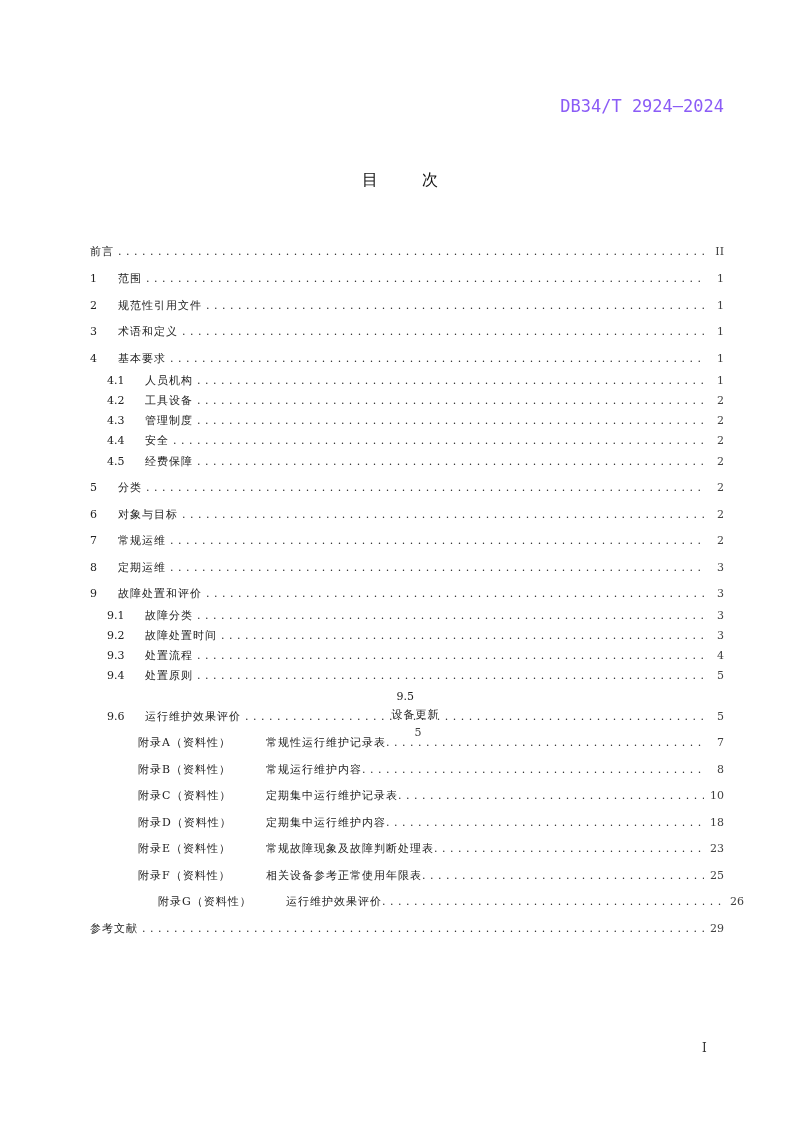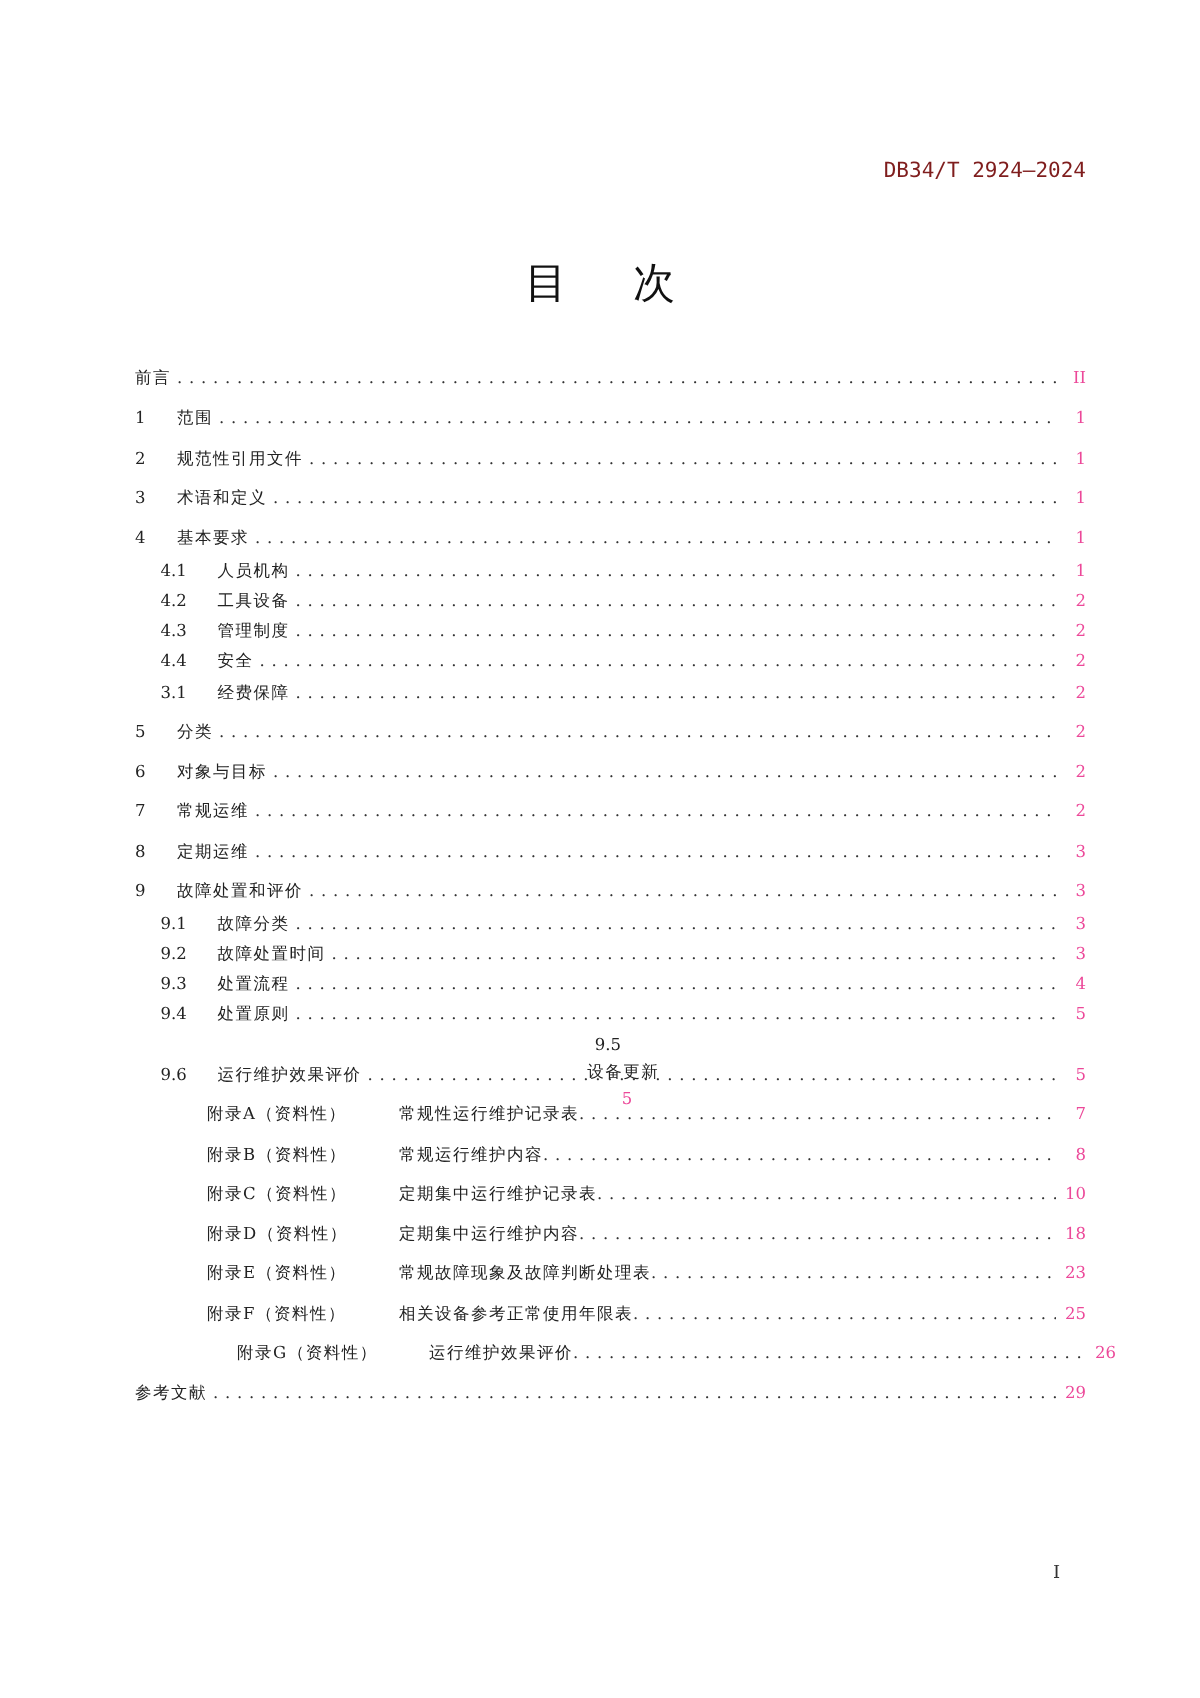--- a/index.html
+++ b/index.html
@@ -2,28 +2,28 @@
 <html><head>
 <meta charset="utf-8">
 <style>
   html, body { margin: 0; padding: 0; background: #ffffff; }
   body {
     width: 800px; height: 1132px; position: relative; overflow: hidden;
     font-family: "DejaVu Serif", "Liberation Serif", serif;
     color: #1a1a1a;
   }
   .doc-code {
-    position: absolute; top: 106px; right: 76px;
+    position: absolute; top: 96px; right: 76px;
     font-family: "DejaVu Sans Mono", "Liberation Mono", monospace;
-    font-size: 14px; color: #7f1d1d; letter-spacing: 0px;
+    font-size: 17px; color: #8b5cf6; letter-spacing: 0px;
   }
   .page-title {
     position: absolute; top: 170px; left: 0; width: 800px; text-align: center;
     font-family: "DejaVu Sans", "Liberation Sans", sans-serif;
-    font-size: 28px; color: #111;
+    font-size: 16px; color: #111;
   }
   .page-title span { display: inline-block; }
   .page-title .gap { width: 44px; }
   .toc { position: absolute; left: 0; top: 0; width: 800px; }
   .toc-row {
     position: absolute; left: 90px; width: 634px; height: 18px;
     display: flex; align-items: center;
     font-size: 11px; line-height: 18px; white-space: nowrap;
   }
   .toc-row.sub { left: 107px; width: 617px; }
@@ -36,21 +36,21 @@
     flex: 1; overflow: hidden; margin: 0 6px 0 4px; height: 18px;
     position: relative;
   }
   .leader::before {
     content: ". . . . . . . . . . . . . . . . . . . . . . . . . . . . . . . . . . . . . . . . . . . . . . . . . . . . . . . . . . . . . . . . . . . . . . . . . . . . . . . . . . . . . . . . . . . . . . . . . . . . . . . . . . . . . . . . . . . . . . . . . . . . . . . . . . . . . . . . . . . . . . . . . . . . . . . . . . . . . . . . . . . . . . . . . . . . . .";
     position: absolute; left: 0; top: 0; white-space: nowrap;
     font-size: 11px; letter-spacing: 0.5px; color: #333;
   }
   .toc-row.app .leader { margin-left: 0; }
   .page {
-    min-width: 12px; text-align: right; color: #ec4899;
+    min-width: 12px; text-align: right; color: #404040;
   }
   .footer-page {
     position: absolute; top: 1041px; left: 702px;
     font-size: 12px; color: #333;
   }
 </style>
 </head>
 <body>
 
 <div class="doc-code">DB34/T 2924—2024</div>
@@ -107,21 +107,21 @@
       <span class="leader"></span>
       <span class="page">2</span>
     </div>
     <div class="toc-row sub" style="top: 432px; align-items: center;">
       <span class="num">4.4</span>
       <span class="label">安全</span>
       <span class="leader"></span>
       <span class="page">2</span>
     </div>
     <div class="toc-row sub" style="top: 453px;">
-      <span class="num">3.1</span>
+      <span class="num">4.5</span>
       <span class="label">经费保障</span>
       <span class="leader"></span>
       <span class="page">2</span>
     </div>
     <div class="toc-row" style="top: 479px;">
       <span class="num">5</span>
       <span class="label">分类</span>
       <span class="leader"></span>
       <span class="page">2</span>
     </div>

